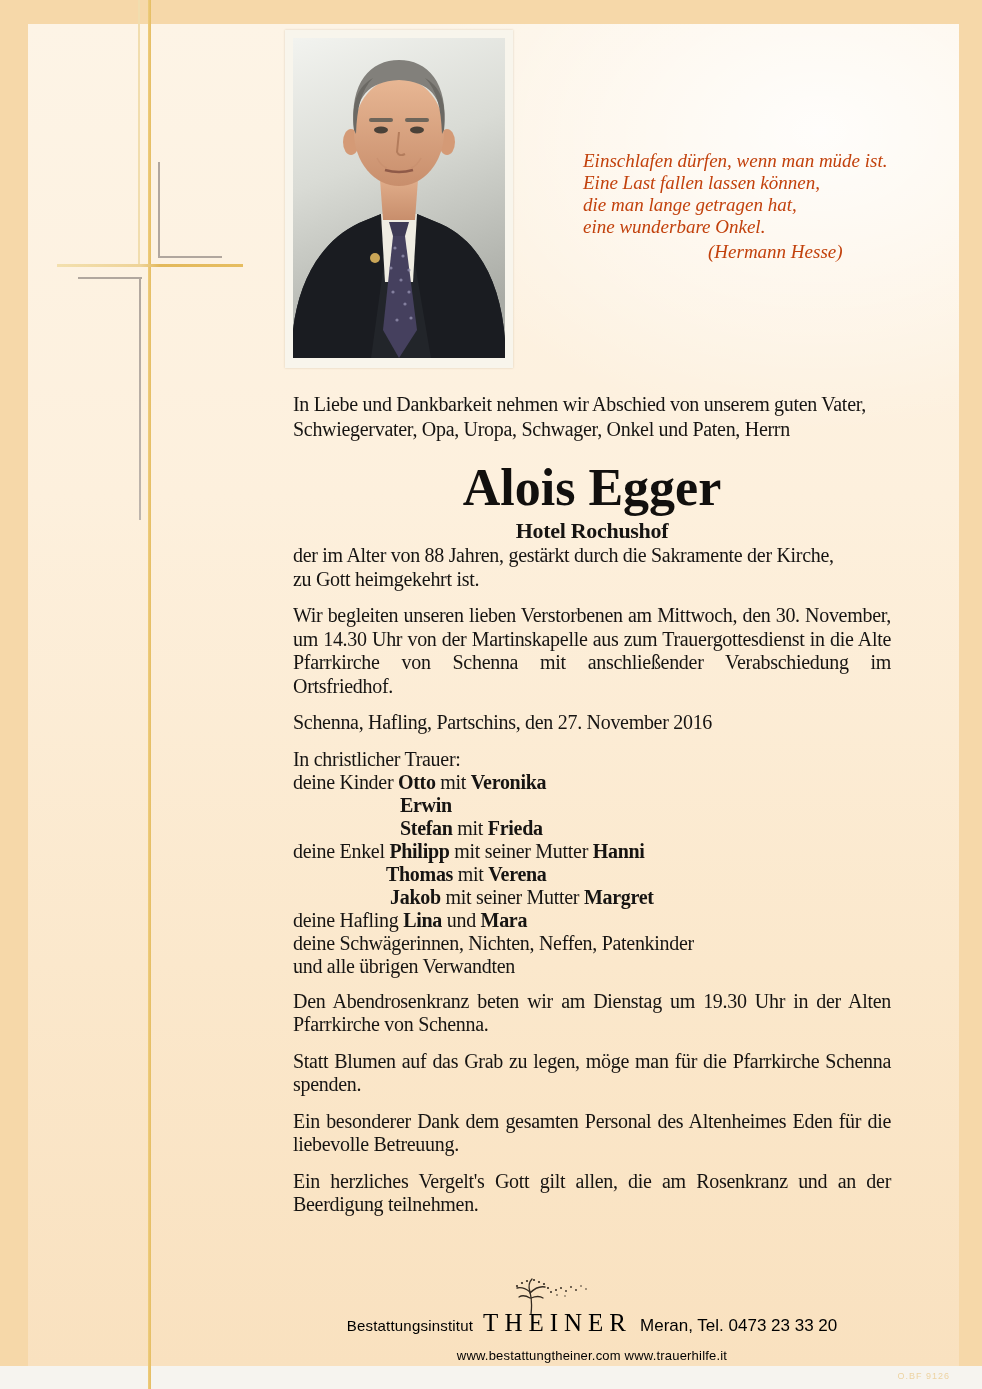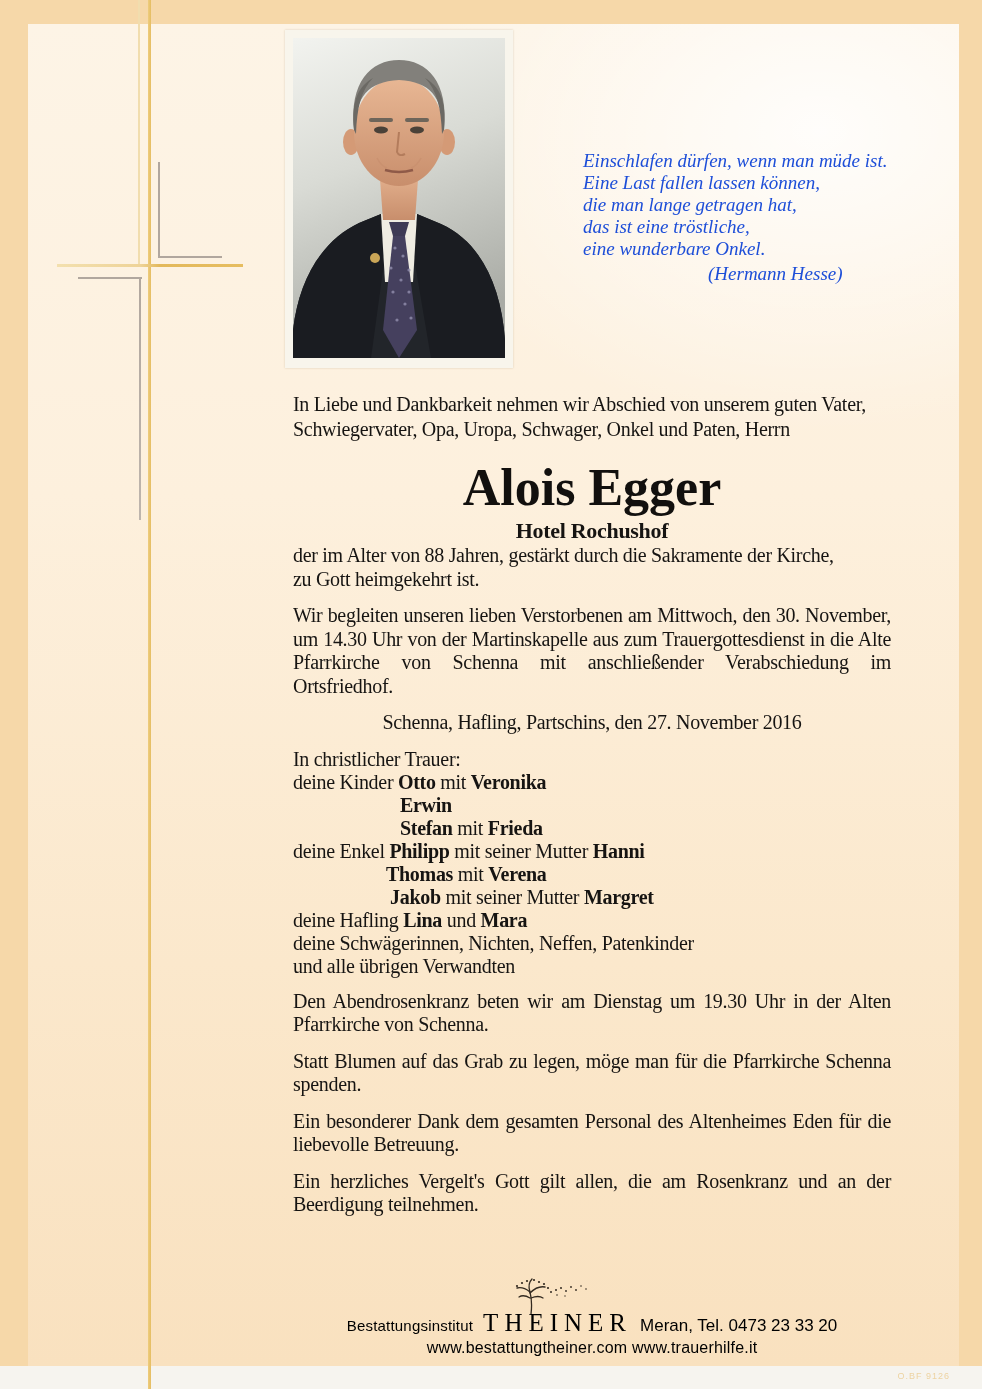--- a/index.html
+++ b/index.html
@@ -33,55 +33,55 @@
   
   .photo{
     position:absolute;left:285px;top:30px;width:228px;height:338px;
     background:#f8f5ee;box-shadow:0 0 2px rgba(120,90,50,.25);
   }
   .photo svg{position:absolute;left:0;top:0;}
 
   
   .quote{
     position:absolute;left:583px;top:150px;width:300px;
-    font-style:italic;font-size:19px;line-height:22px;color:#1d4ed8;
+    font-style:italic;font-size:19px;line-height:22px;color:#c2410c;
   }
   .quote .attr{margin-top:3px;padding-left:125px;}
 
   
   .content{
     position:absolute;left:293px;top:392px;width:598px;
     font-size:20px;line-height:23.5px;letter-spacing:-0.3px;
   }
   .nline{white-space:nowrap;}
   .intro{line-height:25px;margin-bottom:0;}
   .title{
     text-align:center;font-weight:bold;font-size:52px;line-height:56px;
     letter-spacing:0px;margin-top:18px;color:#12100e;
   }
   .subtitle{text-align:center;font-weight:bold;font-size:22px;line-height:26px;margin-top:2px;}
   .after-title{margin-top:46px;}
   .para{margin:0 0 13px 0;}
   .just{text-align:justify;}
-  .dateline{margin:1px 0 13px 0;text-align:center;}
+  .dateline{margin:1px 0 13px 0;}
   .mourning{line-height:23px;margin-bottom:12px;}
   .ind-a{padding-left:107px;}
   .ind-b{padding-left:93px;}
   .ind-c{padding-left:97px;}
 
   
   .footer{
     position:absolute;left:293px;top:1283px;width:598px;text-align:center;
     font-family:"Liberation Sans", sans-serif;color:#000000;
   }
   .footer-line1{display:flex;justify-content:center;align-items:baseline;margin-top:26px;}
   .f-inst{font-size:15px;letter-spacing:0.2px;}
   .f-brand{font-family:"Liberation Serif",serif;font-size:25px;letter-spacing:6px;margin:0 8px 0 10px;position:relative;}
   .f-contact{font-size:17px;}
-  .f-www{font-size:16px;line-height:19px;margin-top:1px;letter-spacing:0.2px;}
+  .f-www{font-size:13px;line-height:19px;margin-top:9px;letter-spacing:0.2px;}
   .tree{position:absolute;left:30px;top:-31px;}
 
   .watermark{
     position:absolute;right:32px;top:1371px;
     font-family:"Liberation Sans", sans-serif;font-size:9px;letter-spacing:1px;
     color:#edd3a2;
   }
 </style>
 </head>
 <body>
@@ -159,21 +159,20 @@
 
     <path d="M92,128 Q96,136 102,138" stroke="#c78f6d" stroke-width="1.5" fill="none" opacity="0.7"></path>
     <path d="M136,128 Q132,136 126,138" stroke="#c78f6d" stroke-width="1.5" fill="none" opacity="0.7"></path>
   </svg>
 </div>
 
 <div class="quote">
   <div class="nline">Einschlafen dürfen, wenn man müde ist.</div>
   <div class="nline">Eine Last fallen lassen können,</div>
   <div class="nline">die man lange getragen hat,</div>
-  <div class="nline">das ist eine tröstliche,</div>
   <div class="nline">eine wunderbare Onkel.</div>
   <div class="nline attr">(Hermann Hesse)</div>
 </div>
 
 <div class="content">
 
   <div class="intro">
     <div class="nline">In Liebe und Dankbarkeit nehmen wir Abschied von unserem guten Vater,</div>
     <div class="nline">Schwiegervater, Opa, Uropa, Schwager, Onkel und Paten, Herrn</div>
   </div>

